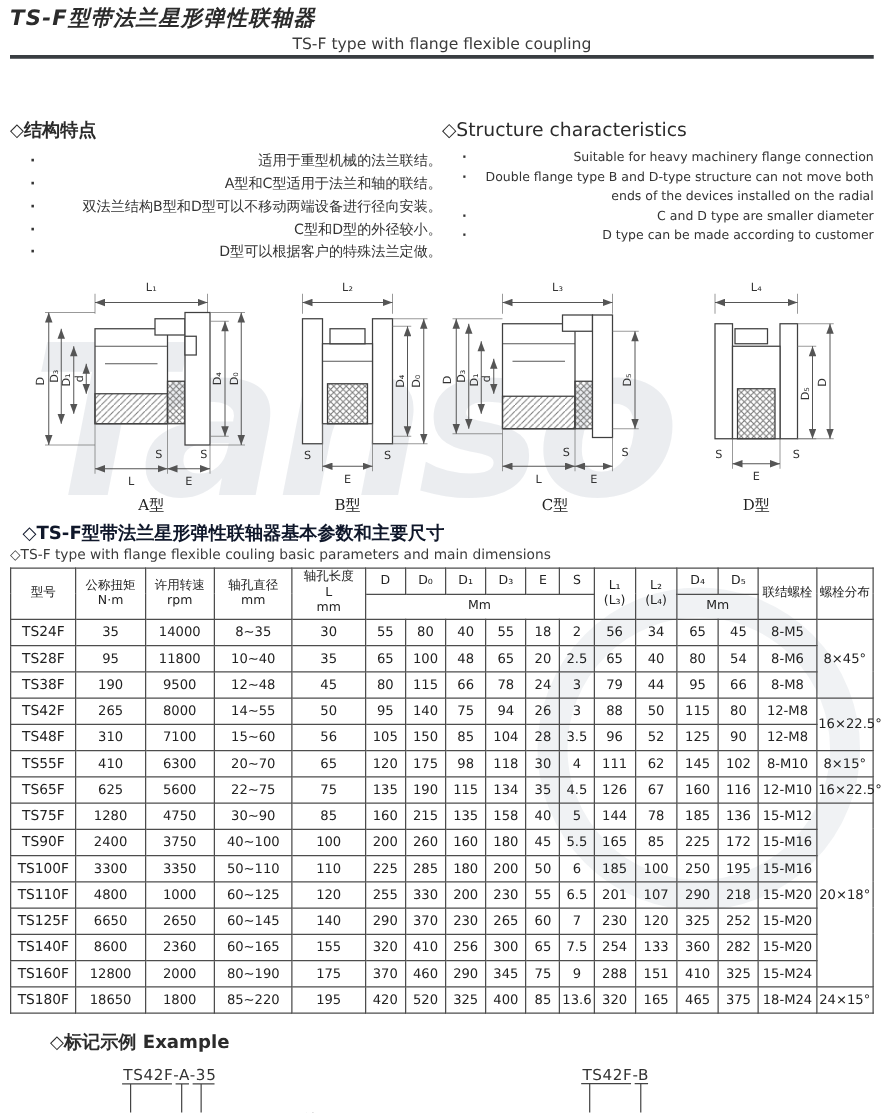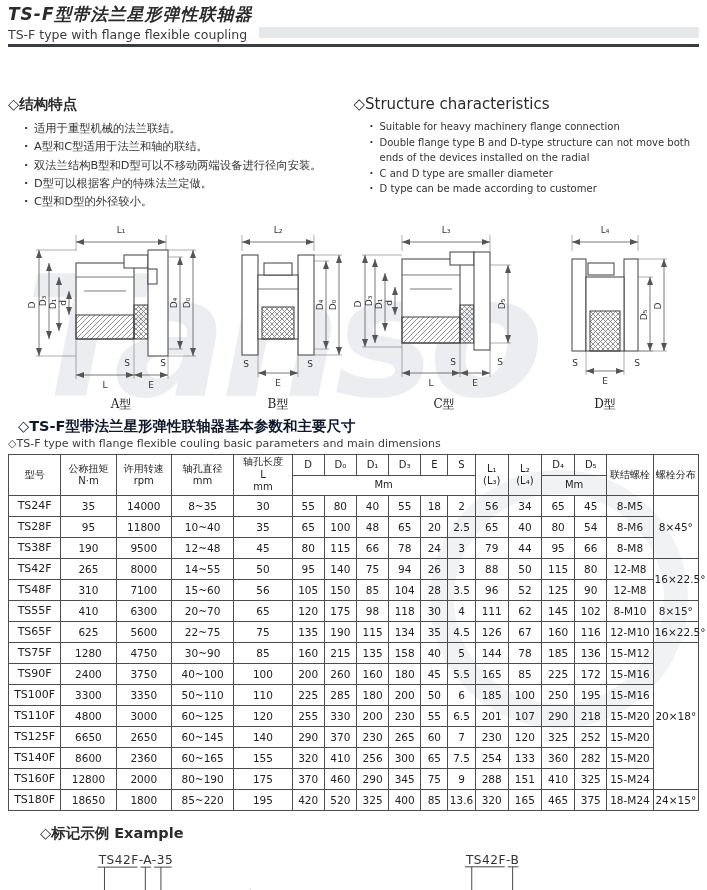--- a/index.html
+++ b/index.html
@@ -13,31 +13,31 @@
     font-size:168px;font-style:italic;font-weight:bold;letter-spacing:-6px;
     color:rgba(188,196,204,0.30);pointer-events:none;
   }
   .wm-circle{
     position:absolute;top:470px;left:430px;width:210px;height:210px;z-index:0;
     border:24px solid rgba(188,196,204,0.22);border-radius:50%;pointer-events:none;
   }
   .content{position:relative;z-index:1;padding:3px 8px 0 8px;}
 
   .title-cn{font-size:17px;font-weight:bold;color:#2b2b2b;letter-spacing:1px;font-style:italic;}
-  .subtitle-row{display:flex;margin-top:1px;}
+  .subtitle-row{display:flex;align-items:center;margin-top:1px;flex-direction:column;}
   .title-en{font-size:12.5px;color:#3b3b3b;white-space:nowrap;}
   .band{flex:1;height:11px;background:#e7e8e9;margin-left:12px;}
   .rule{height:3px;background:#393d41;margin-top:2px;}
 
   .features{display:flex;margin-top:13px;}
   .feat-col{width:50%;margin-top:35px;}
   .feat-h{font-size:14.5px;font-weight:bold;color:#2b2b2b;}
   .feat-h-en{font-weight:normal;font-size:15px;}
   .feat-list{list-style:none;margin:6px 0 0 0;padding:0 0 0 16px;}
-  .feat-list li{position:relative;padding-left:10px;font-size:11.3px;line-height:1.62;color:#333;}
+  .feat-list li{position:relative;padding-left:10px;font-size:11.3px;line-height:1.62;color:#333;text-align:right;}
   .feat-list li::before{content:"·";position:absolute;left:0;font-weight:bold;}
   .feat-list-en li{font-size:10px;line-height:1.55;}
 
   .diagrams{display:flex;align-items:flex-end;gap:8px;margin:8px 0 0 18px;}
   svg .bodyp{fill:#fff;stroke:#3f3f3f;stroke-width:1;}
   svg .hatch{fill:url(#hat);stroke:#3f3f3f;stroke-width:1;}
   svg .xhatch{fill:url(#xhat);stroke:#3f3f3f;stroke-width:1;}
   svg .dim{stroke:#555;stroke-width:0.8;fill:none;}
   svg .ext{stroke:#777;stroke-width:0.6;}
   svg .thin{stroke:#3f3f3f;stroke-width:0.7;}
@@ -98,22 +98,22 @@
     <div class="rule"></div>
   </div>
 
   <div class="features">
     <div class="feat-col">
       <div class="feat-h">◇结构特点</div>
       <ul class="feat-list">
         <li>适用于重型机械的法兰联结。</li>
         <li>A型和C型适用于法兰和轴的联结。</li>
         <li>双法兰结构B型和D型可以不移动两端设备进行径向安装。</li>
+        <li>C型和D型的外径较小。</li>
         <li>D型可以根据客户的特殊法兰定做。</li>
-        <li>C型和D型的外径较小。</li>
       </ul>
     </div>
     <div class="feat-col">
       <div class="feat-h feat-h-en">◇Structure characteristics</div>
       <ul class="feat-list feat-list-en">
         <li>Suitable for heavy machinery flange connection</li>
         <li>Double flange type B and D-type structure can not move both ends of the devices installed on the radial</li>
         <li>C and D type are smaller diameter</li>
         <li>D type can be made according to customer</li>
       </ul>
@@ -509,21 +509,21 @@
             <td>6</td>
             <td>185</td>
             <td>100</td>
             <td>250</td>
             <td>195</td>
             <td>15-M16</td>
           </tr>
           <tr>
             <td class="model">TS110F</td>
             <td>4800</td>
-            <td>3000</td>
+            <td>1000</td>
             <td>60~125</td>
             <td>120</td>
             <td>255</td>
             <td>330</td>
             <td>200</td>
             <td>230</td>
             <td>55</td>
             <td>6.5</td>
             <td>201</td>
             <td>107</td>

